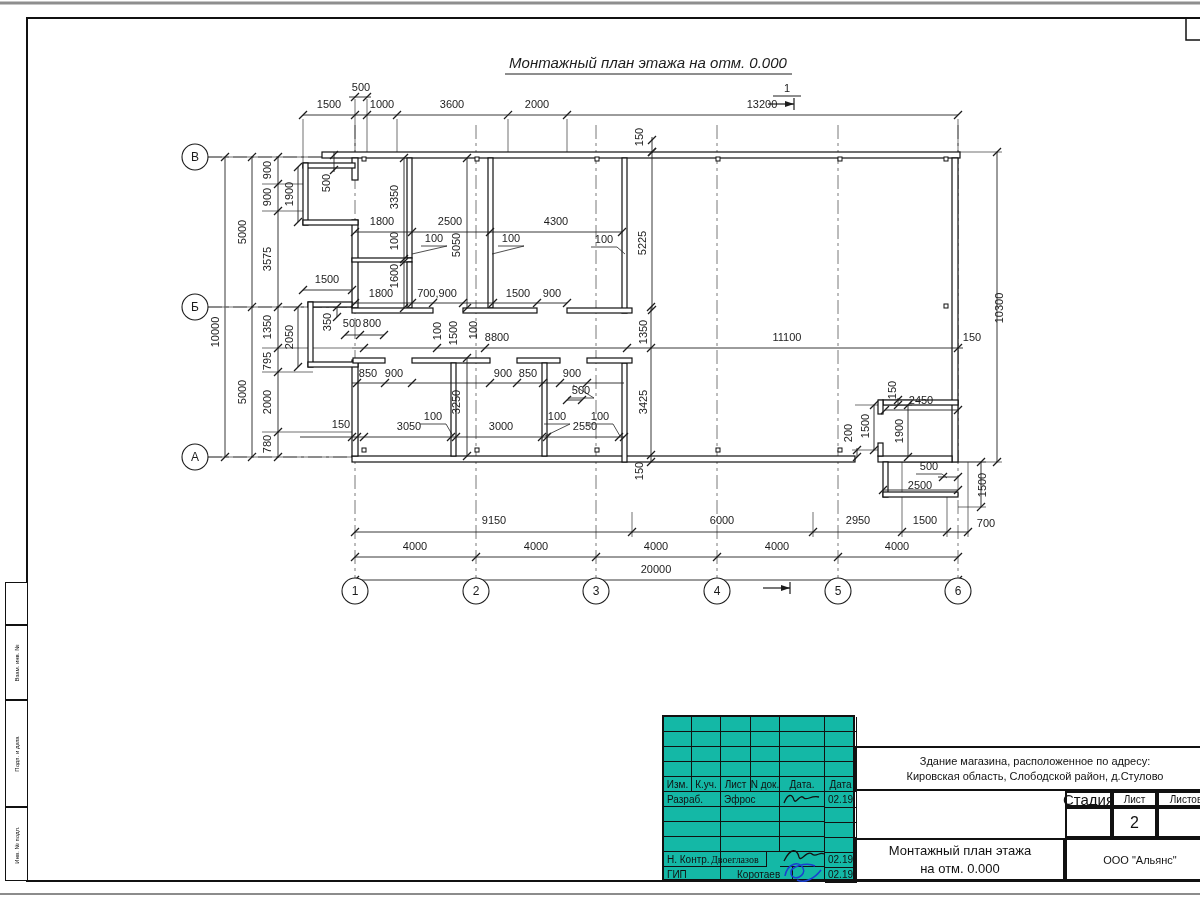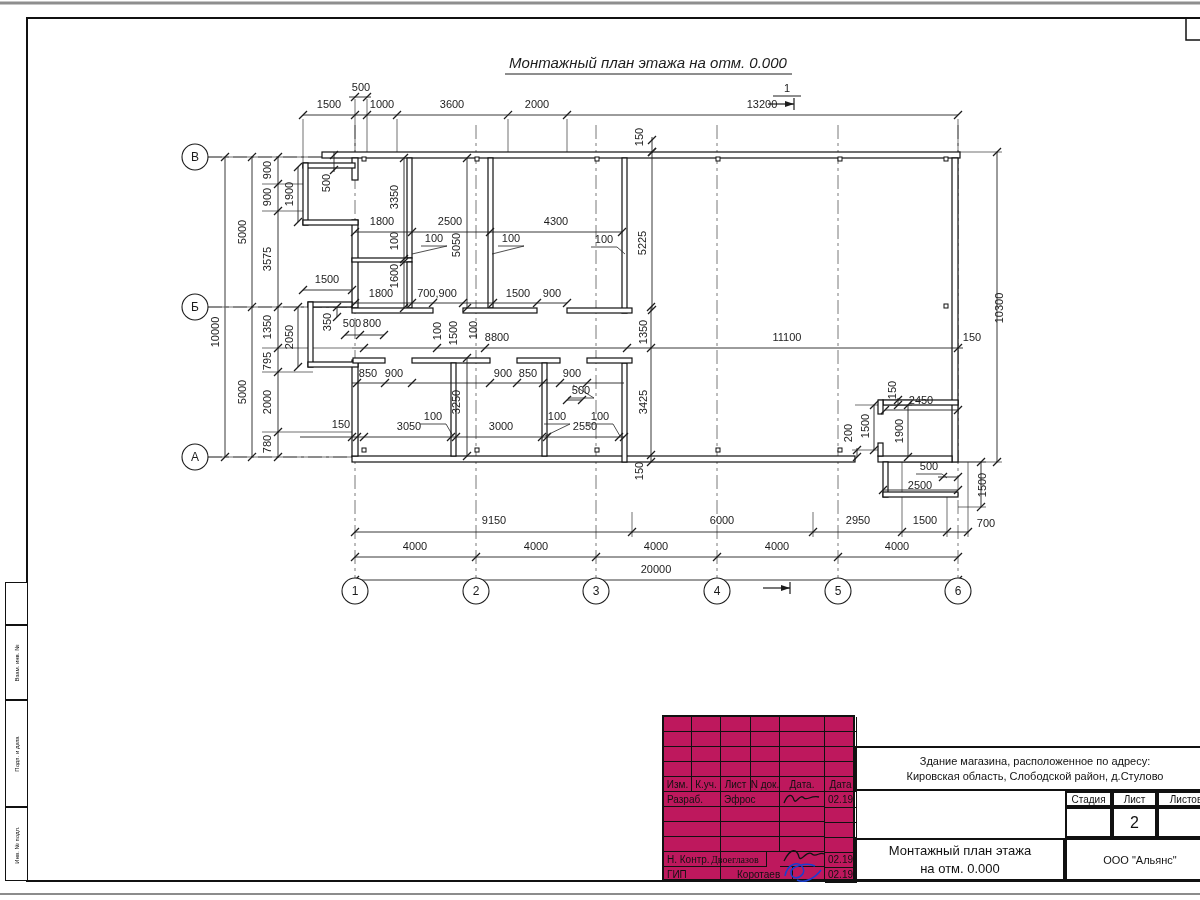--- a/index.html
+++ b/index.html
@@ -3,21 +3,21 @@
 <meta charset="utf-8">
 <style>
   html,body{margin:0;padding:0;background:#fff;}
   #sheet{position:relative;width:1200px;height:900px;background:#fff;overflow:hidden;
          font-family:"Liberation Sans",sans-serif;color:#111;}
   svg text{font-family:"Liberation Sans",sans-serif;fill:#1c1c1c;}
   .dim{font-size:11px;}
   .ttl{font-size:15px;font-style:italic;}
   .bub{font-size:12px;}
   
-  .tb{position:absolute;box-sizing:border-box;border:2px solid #111;background:#be185d;}
+  .tb{position:absolute;box-sizing:border-box;border:2px solid #111;background:#14b8a6;}
   .tbcell{position:absolute;box-sizing:border-box;border-right:1px solid #111;border-bottom:1px solid #111;
           font-size:10px;display:flex;align-items:center;justify-content:center;overflow:hidden;white-space:nowrap;}
   .tbcell.left{justify-content:flex-start;padding-left:3px;}
   .rsec{position:absolute;box-sizing:border-box;border:2px solid #111;background:#fff;
         display:flex;align-items:center;justify-content:center;text-align:center;}
   .strip{position:absolute;box-sizing:border-box;border:1px solid #111;background:#fff;}
   .striplab{position:absolute;font-size:6px;transform:rotate(-90deg);transform-origin:center;
             white-space:nowrap;width:70px;text-align:center;}
 </style>
 </head>
@@ -504,21 +504,21 @@
       <div class="tbcell left" style="left: 0px; top: 150px; width: 57px; height: 15px;">ГИП</div>
       <div class="tbcell left" style="left: 57px; top: 150px; width: 59px; height: 15px; margin-left: 13px;">Коротаев</div>
       <div class="tbcell" style="left: 116px; top: 150px; width: 45px; height: 15px;"></div>
       <div class="tbcell" style="left: 161px; top: 150px; width: 32px; height: 16px;">02.19</div>
     </div>
 
   <div class="rsec" style="left:855px;top:746px;width:360px;height:45px;font-size:11px;flex-direction:column;line-height:1.3;">
     <div>Здание магазина, расположенное по адресу:</div>
     <div>Кировская область, Слободской район, д.Стулово</div>
   </div>
-  <div class="rsec" style="left:1065px;top:791px;width:47px;height:16px;font-size:10px;">
+  <div class="rsec" style="left:1065px;top:791px;width:47px;height:16px;font-size:15px;">
     <span>Стадия</span>
   </div>
   <div class="rsec" style="left:1112px;top:791px;width:45px;height:16px;font-size:10px;">
     <span>Лист</span>
   </div>
   <div class="rsec" style="left:1157px;top:791px;width:58px;height:16px;font-size:10px;">
     <span>Листов</span>
   </div>
   <div class="rsec" style="left:1065px;top:807px;width:47px;height:31px;"></div>
   <div class="rsec" style="left:1112px;top:807px;width:45px;height:31px;font-size:16px;">

